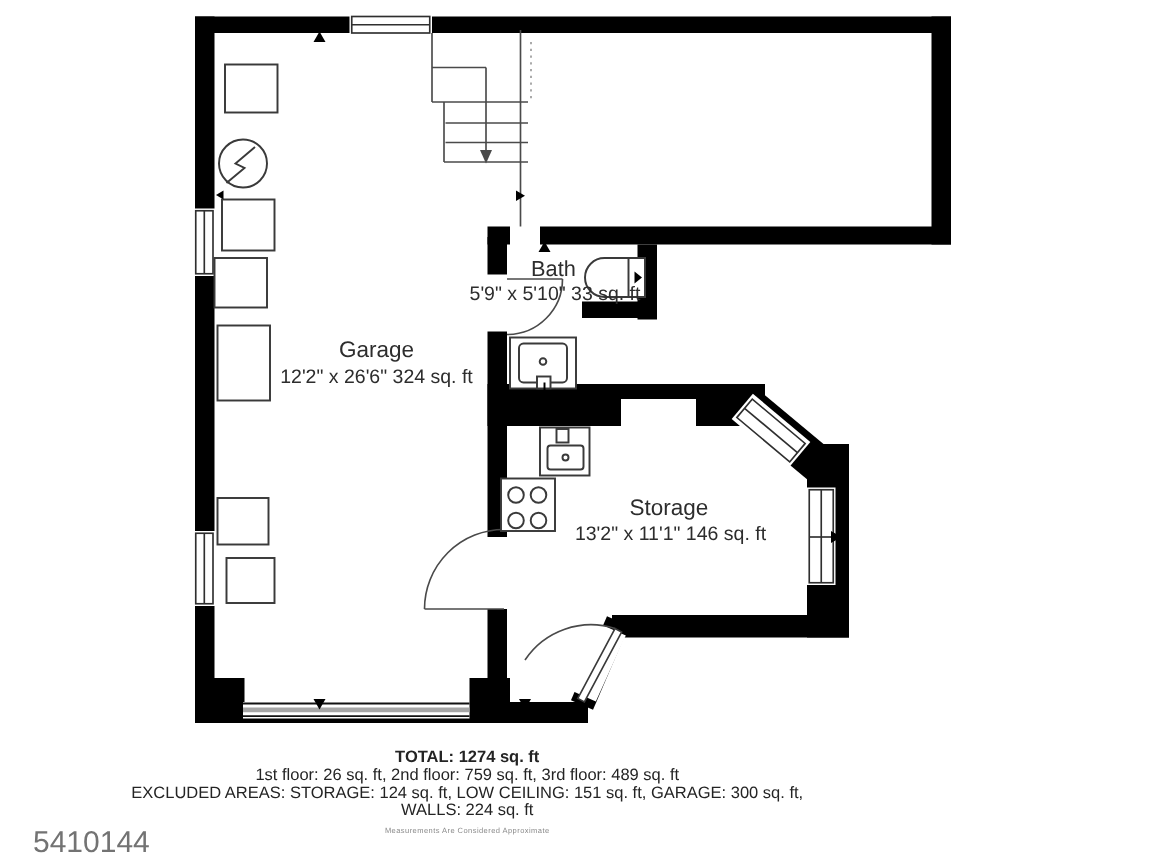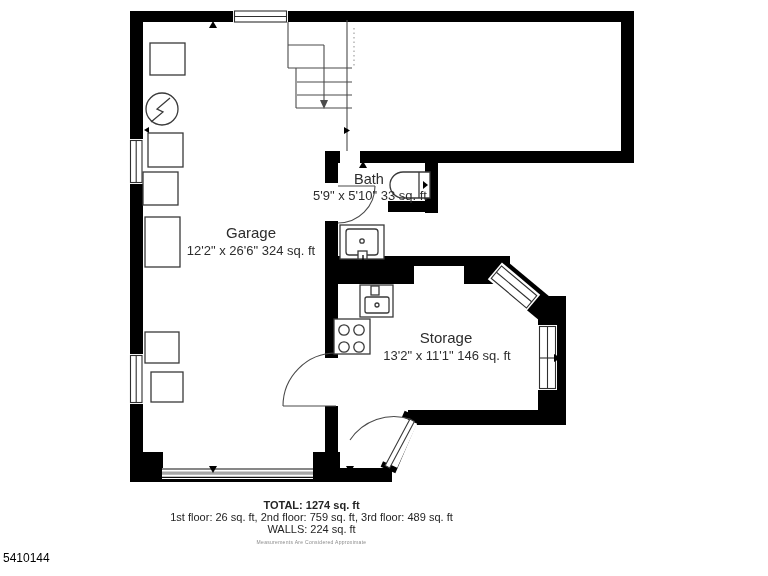--- a/index.html
+++ b/index.html
@@ -10,21 +10,21 @@
   text.room-name{font-size:15px}
   text.room-name.sm{font-size:14.5px}
   text.room-dims{font-size:13px}
   .fix{stroke:#3a3a3a;stroke-width:1.3;fill:#fff}
   .thin{stroke:#4a4a4a;stroke-width:1.1;fill:none}
   .frame{stroke:#2f2f2f;stroke-width:1.1;fill:none}
   .summary{position:absolute;left:0;top:499px;width:623px;text-align:center;color:#242424}
   .summary .total{font-size:11px;font-weight:bold;line-height:13px}
   .summary .line{font-size:11px;line-height:11.5px}
   .summary .disclaimer{font-size:5px;color:#8a8a8a;margin-top:4px;letter-spacing:.3px}
-  #listing-id{position:absolute;left:3px;top:551px;font-size:12px;color:#000000}
+  #listing-id{position:absolute;left:22px;top:551px;font-size:20px;color:#737373}
 </style>
 </head>
 <body>
 
 <div class="stage">
   <svg width="768" height="576" viewBox="0 0 768 576">
 
     <g fill="#000">
       <rect x="130" y="11" width="504" height="11"></rect>
       <rect x="621" y="11" width="13" height="152"></rect>
@@ -166,18 +166,19 @@
     <text class="room-dims" x="251" y="255">12'2" x 26'6" 324 sq. ft</text>
     <text class="room-name sm" x="369" y="184">Bath</text>
     <text class="room-dims" x="370" y="200">5'9" x 5'10" 33 sq. ft</text>
     <text class="room-name" x="446" y="343">Storage</text>
     <text class="room-dims" x="447" y="360">13'2" x 11'1" 146 sq. ft</text>
   </svg>
 
   <div class="summary">
     <div class="total">TOTAL: 1274 sq. ft</div>
     <div class="line">1st floor: 26 sq. ft, 2nd floor: 759 sq. ft, 3rd floor: 489 sq. ft</div>
+    <div class="line">EXCLUDED AREAS: STORAGE: 124 sq. ft, LOW CEILING: 151 sq. ft, GARAGE: 300 sq. ft,</div>
     <div class="line">WALLS: 224 sq. ft</div>
     <div class="disclaimer">Measurements Are Considered Approximate</div>
   </div>
 
   <div id="listing-id">5410144</div>
 </div>
 
 </body></html>

